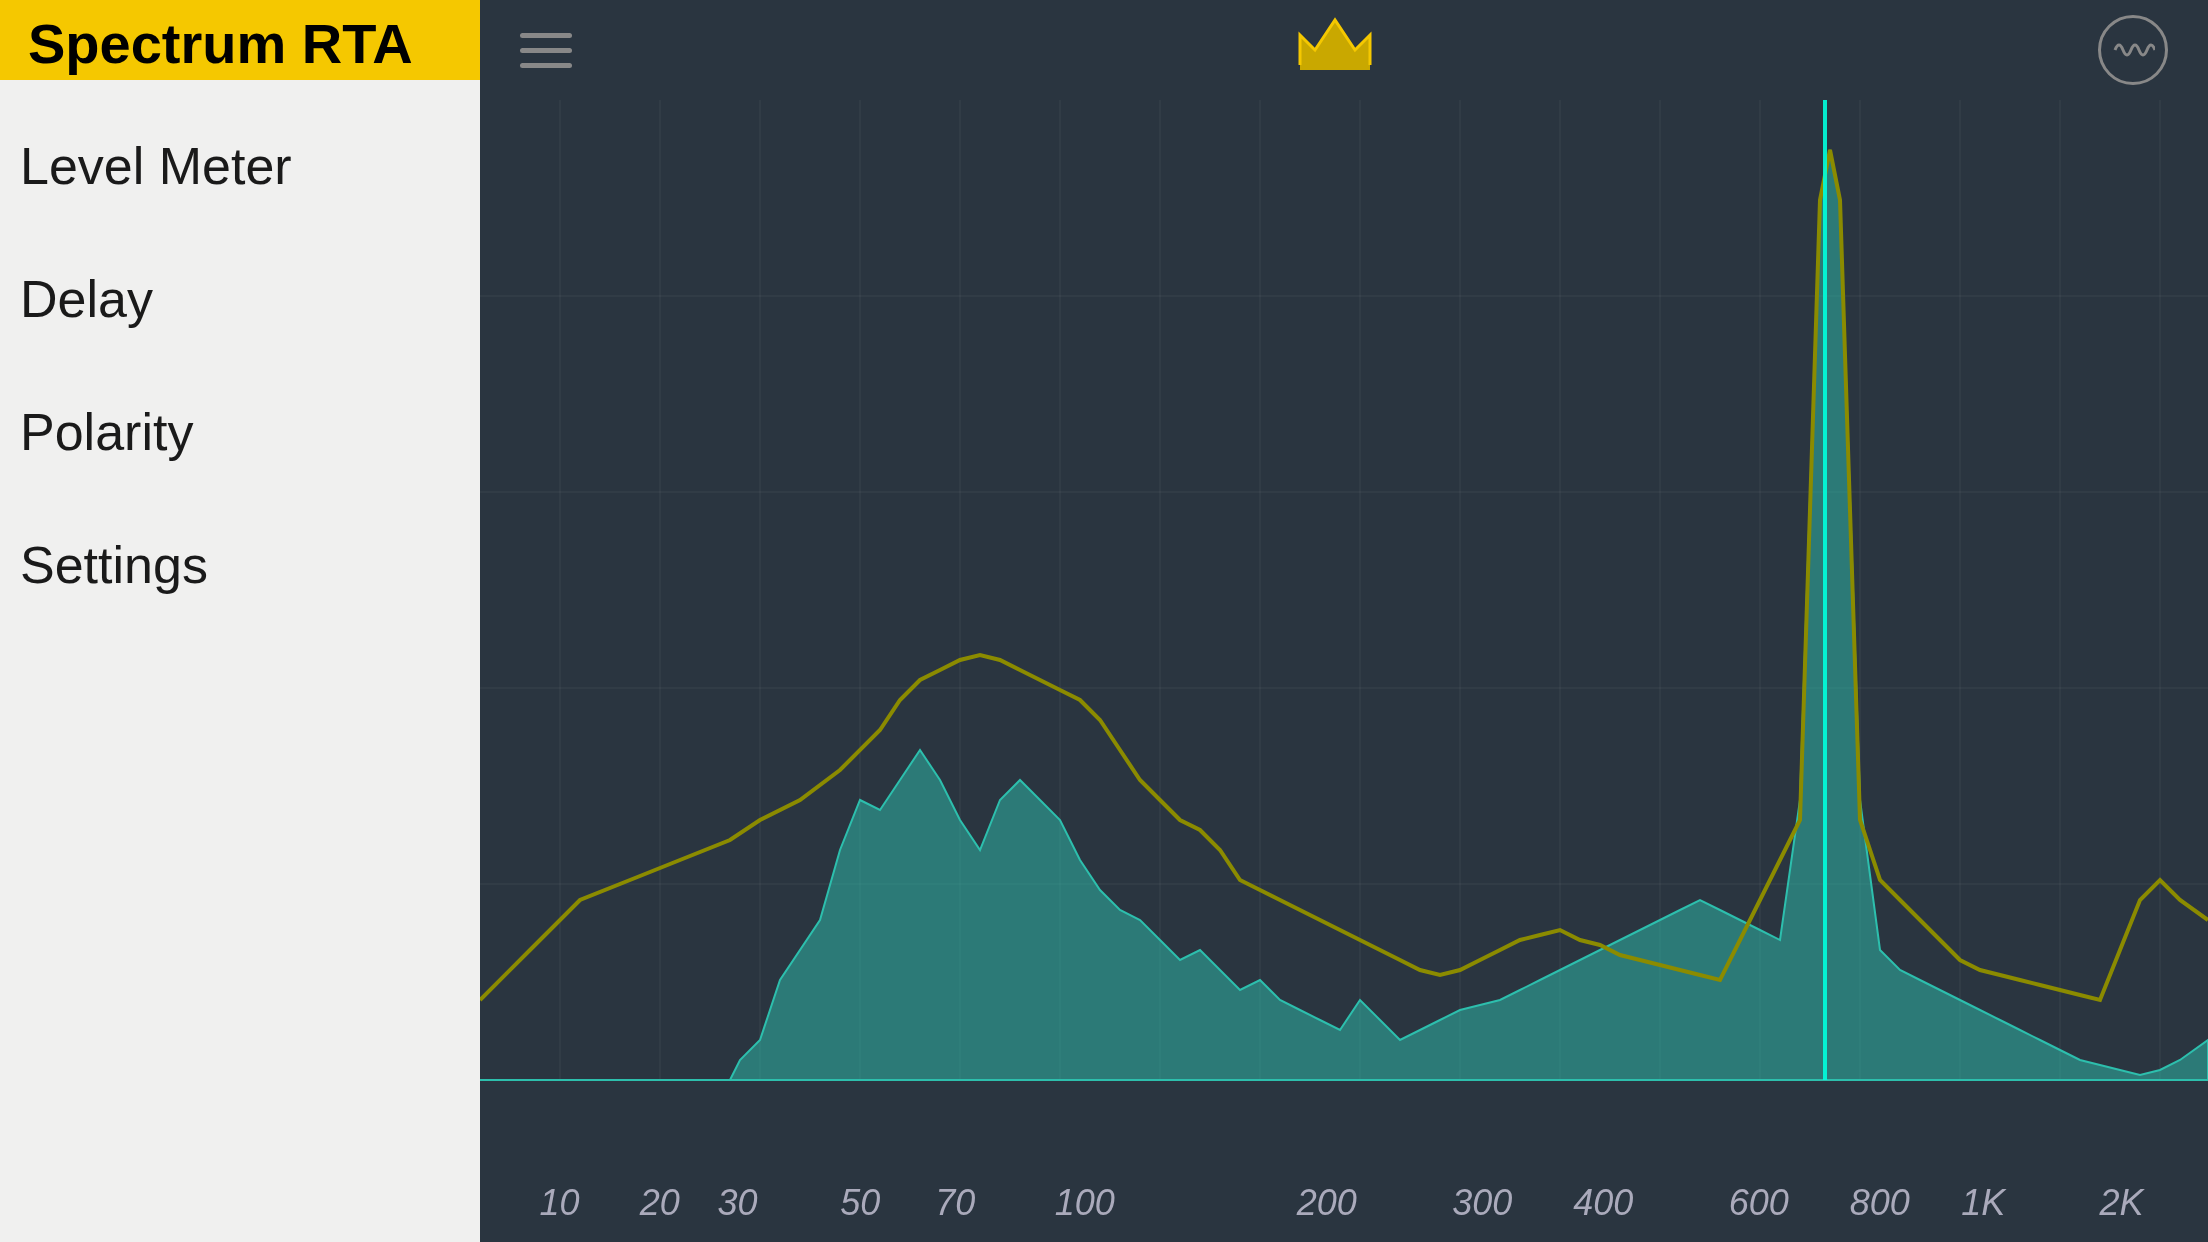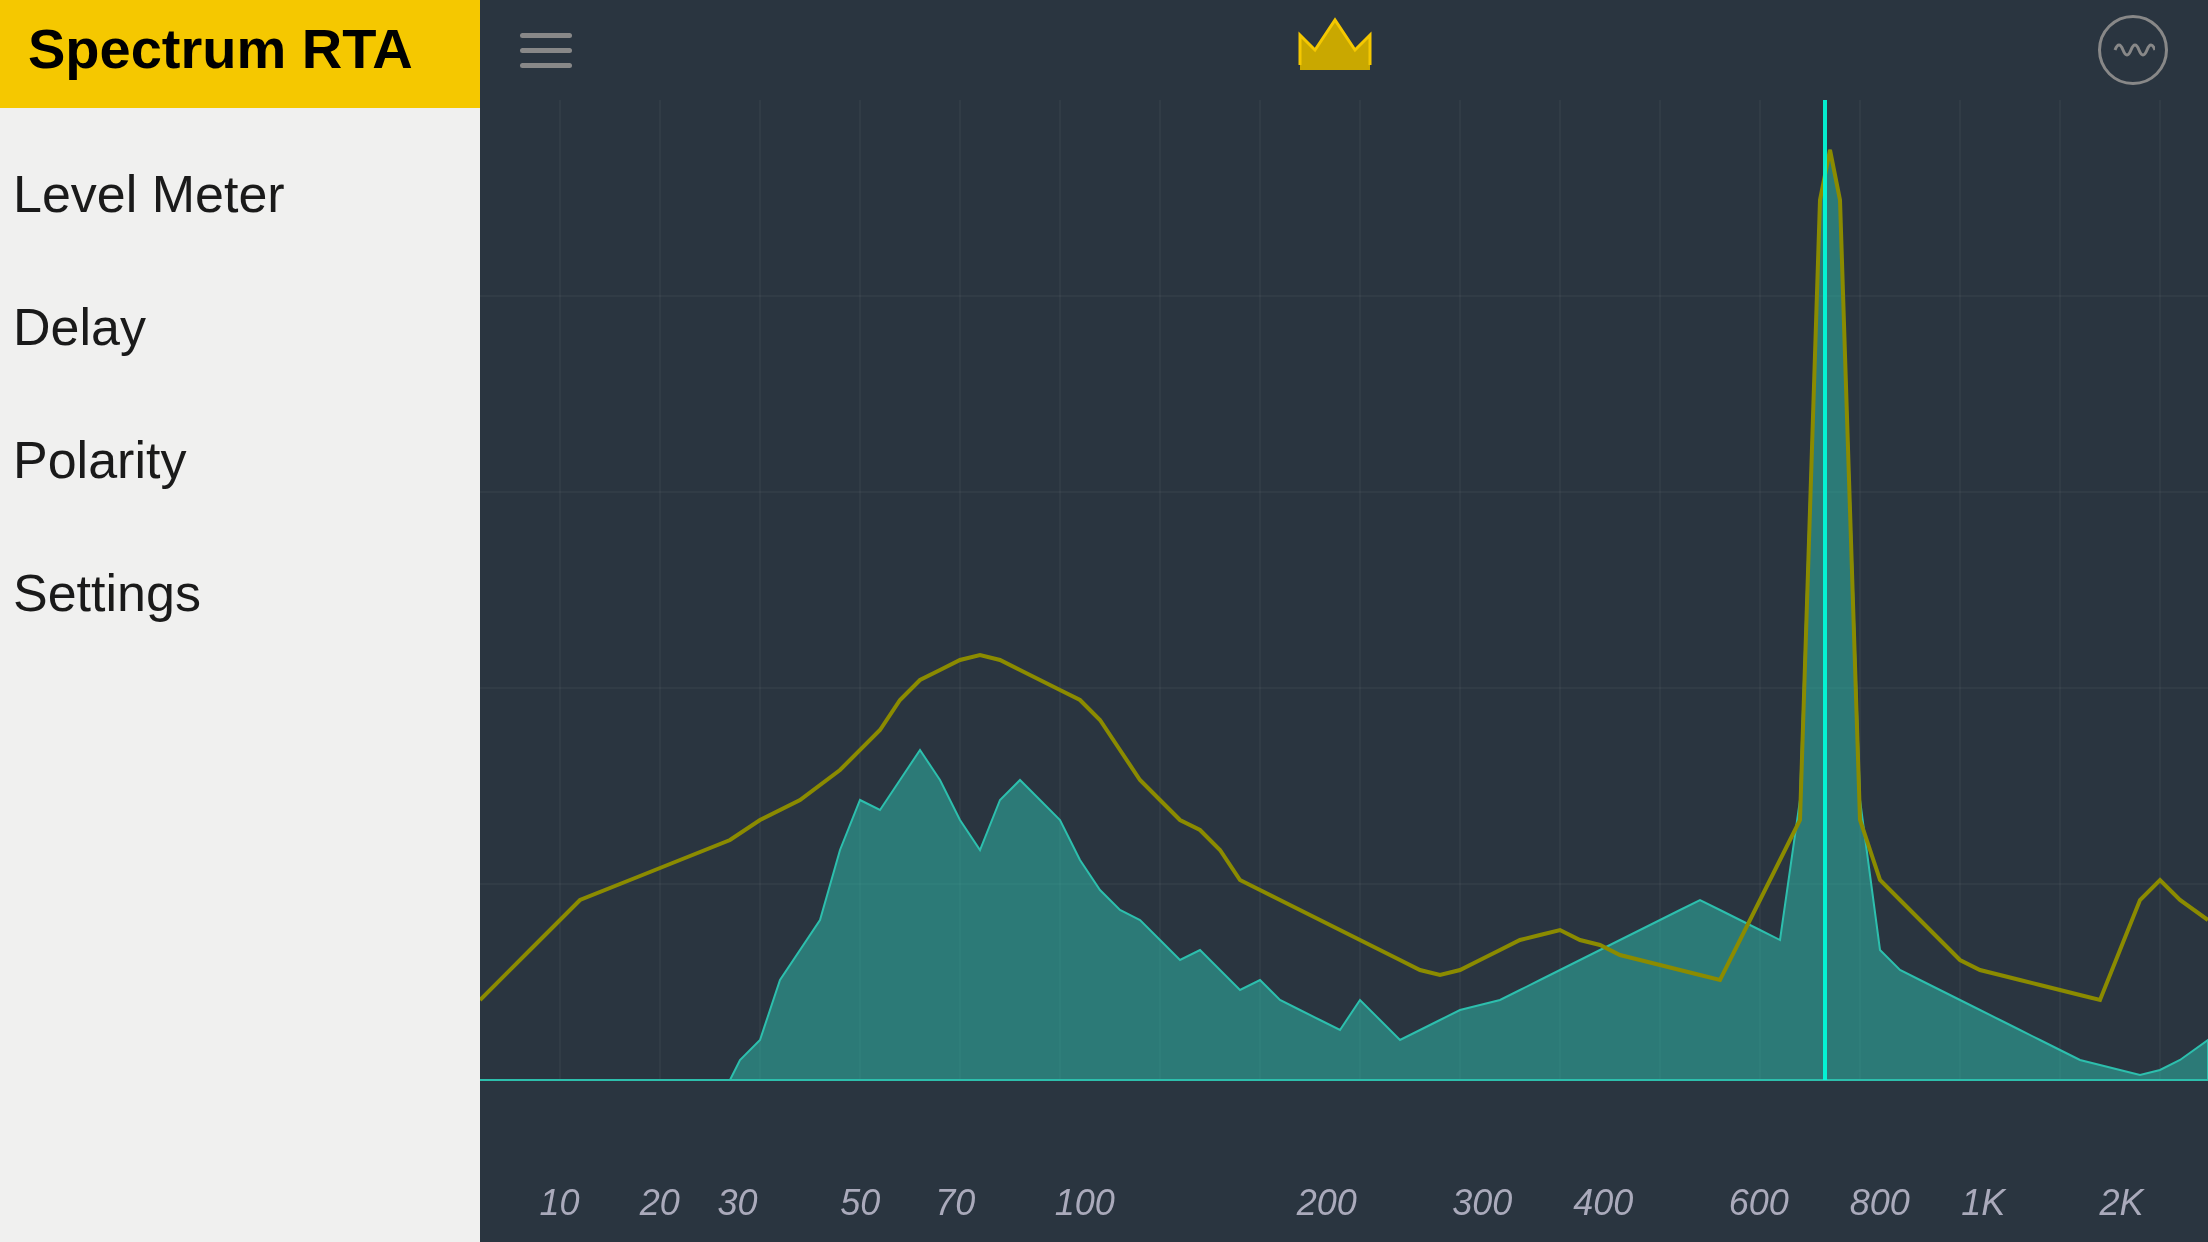--- a/index.html
+++ b/index.html
@@ -15,45 +15,45 @@
     #sidebar {
       width: 480px;
       height: 1242px;
       display: flex;
       flex-direction: column;
       flex-shrink: 0;
     }
 
     #sidebar-header {
       background: #f5c800;
-      height: 108px;
-      display: flex;
-      align-items: flex-start;
-      padding: 16px 28px;
+      height: 80px;
+      display: flex;
+      align-items: flex-end;
+      padding: 4px 28px;
     }
 
     #sidebar-title {
       font-size: 56px;
       font-weight: 600;
       color: #000;
     }
 
     #sidebar-menu {
       background: #f0f0ef;
       flex: 1;
       display: flex;
       flex-direction: column;
       padding-top: 20px;
     }
 
     .menu-item {
       font-size: 52px;
       font-weight: 400;
       color: #1a1a1a;
-      padding: 36px 13px;
+      padding: 36px 20px;
       cursor: pointer;
       border-bottom: 1px solid transparent;
     }
 
     
     #main {
       flex: 1;
       background: #2a3540;
       position: relative;
       overflow: hidden;

